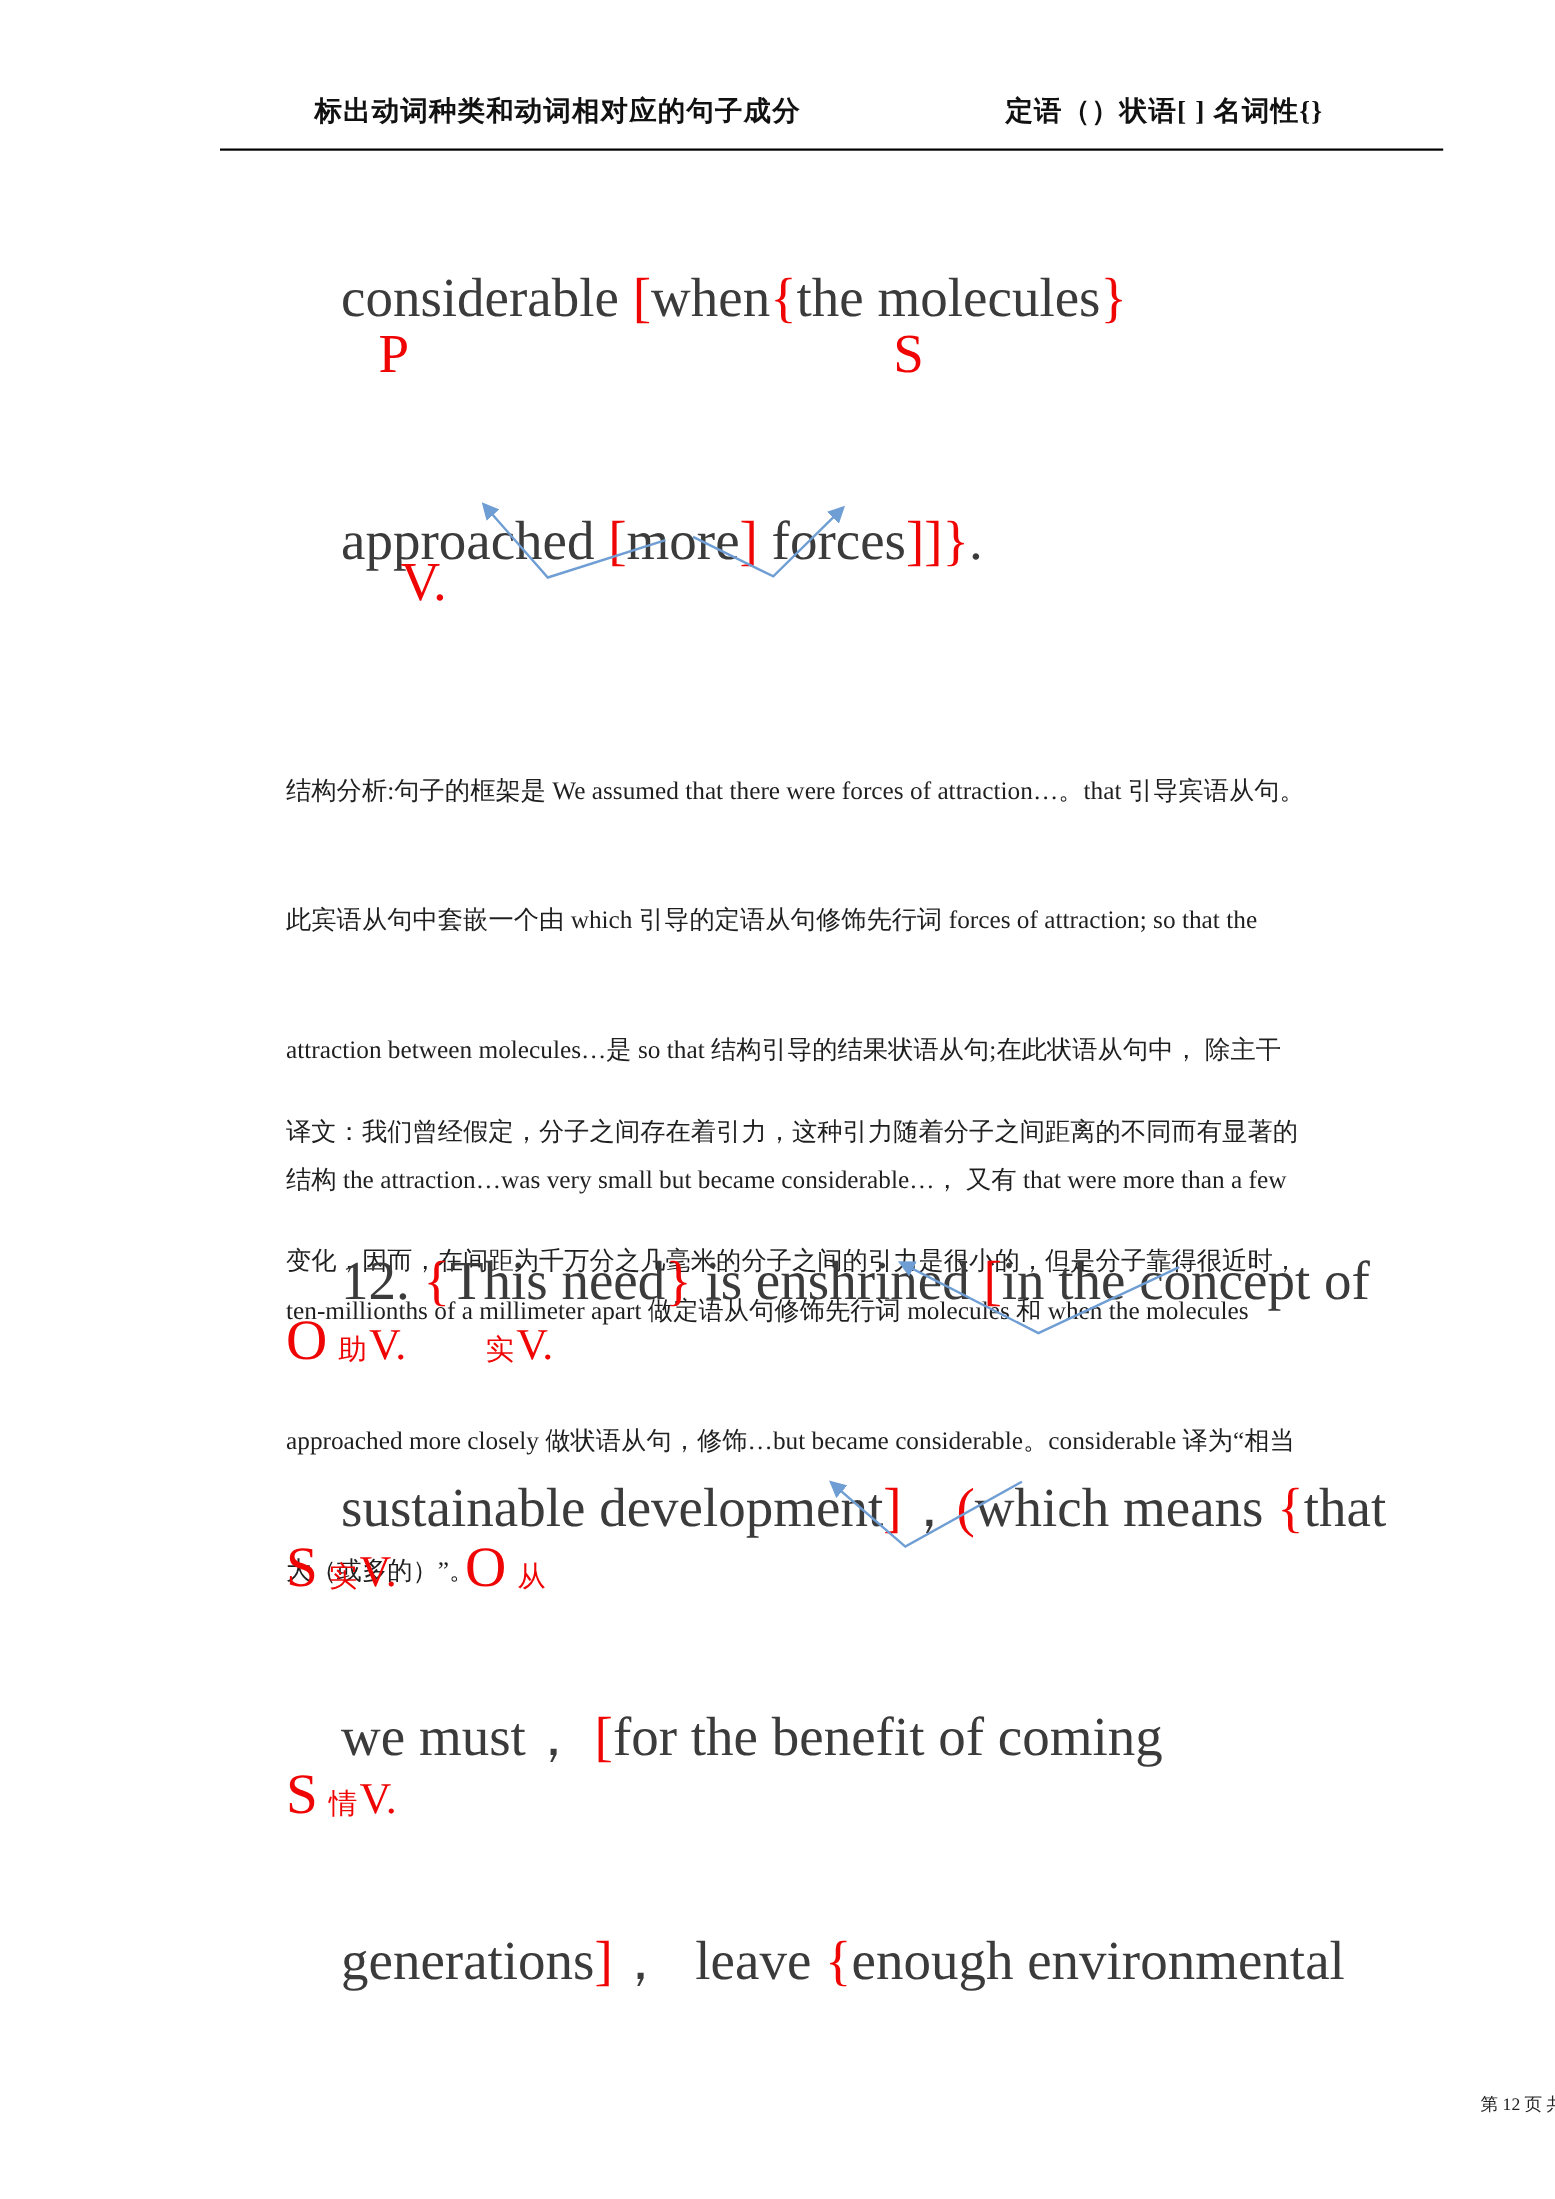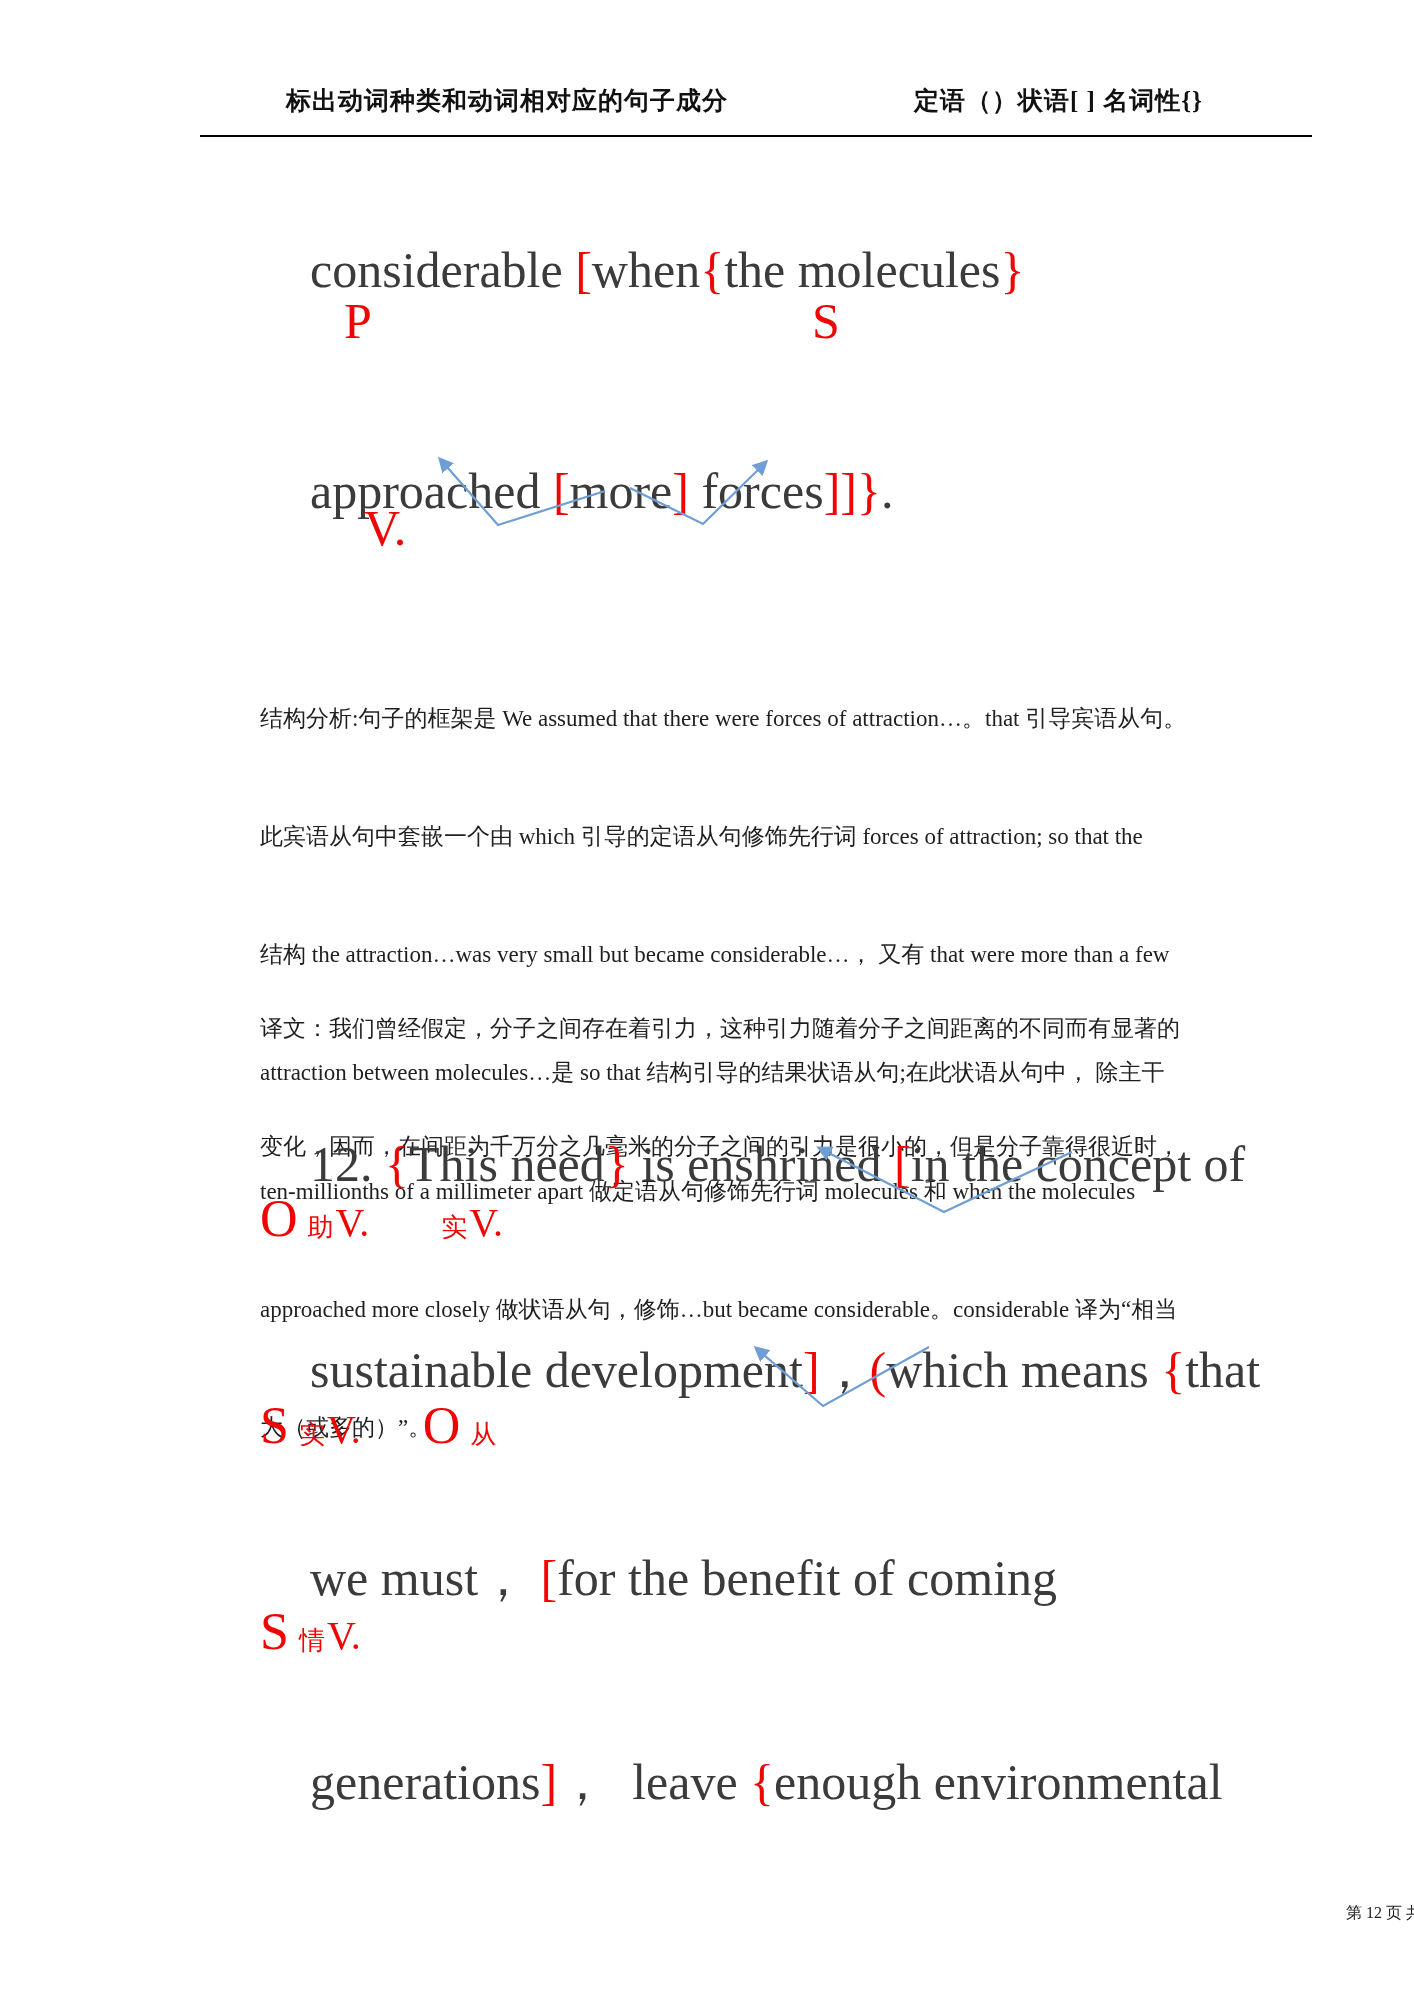--- a/index.html
+++ b/index.html
@@ -50,22 +50,22 @@
 
   <div class="bigline" style="top:409px">
     <span class="blk">approached </span><span class="red">[</span><span class="blk">more</span><span class="red">]</span><span class="blk"> forces</span><span class="red">]]}</span><span class="blk">.</span>
   </div>
 
   <div class="lbl" style="left:316px;top:503px">V.</div>
 
   <div class="para" style="top:620px">
     <div>结构分析:句子的框架是 We assumed that there were forces of attraction…。that 引导宾语从句。</div>
     <div>此宾语从句中套嵌一个由 which 引导的定语从句修饰先行词 forces of attraction; so that the</div>
+    <div>attraction between molecules…是 so that 结构引导的结果状语从句;在此状语从句中， 除主干</div>
     <div>结构 the attraction…was very small but became considerable…， 又有 that were more than a few</div>
-    <div>attraction between molecules…是 so that 结构引导的结果状语从句;在此状语从句中， 除主干</div>
     <div>ten-millionths of a millimeter apart 做定语从句修饰先行词 molecules 和 when the molecules</div>
     <div>approached more closely 做状语从句，修饰…but became considerable。considerable 译为“相当</div>
     <div>大（或多的）”。</div>
   </div>
 
   <div class="para" style="top:930px">
     <div>译文：我们曾经假定，分子之间存在着引力，这种引力随着分子之间距离的不同而有显著的</div>
     <div>变化，因而，在间距为千万分之几毫米的分子之间的引力是很小的，但是分子靠得很近时，</div>
   </div>
 

